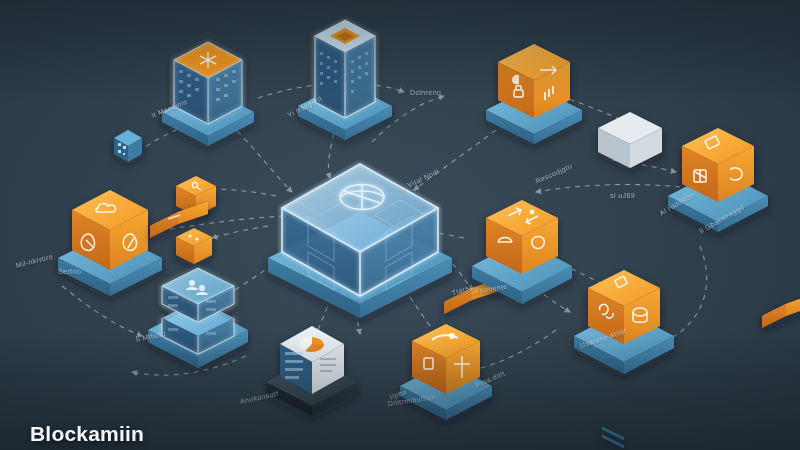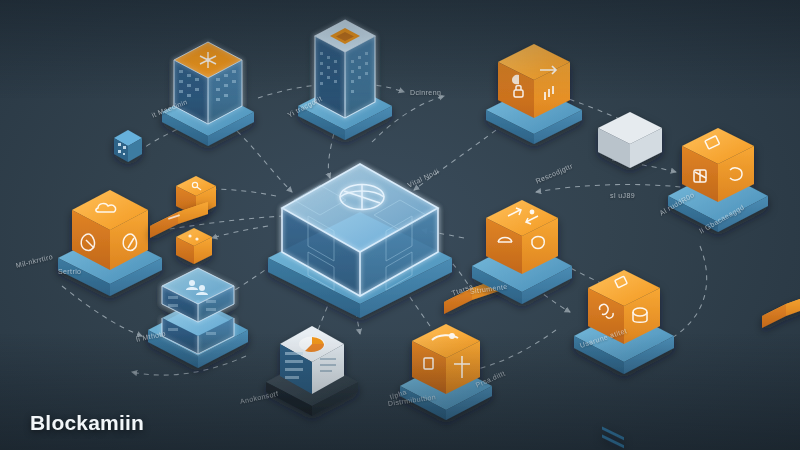--- a/index.html
+++ b/index.html
@@ -18,21 +18,21 @@
     background:linear-gradient(180deg, rgba(12,20,28,.35) 0%, rgba(0,0,0,0) 22%, rgba(0,0,0,0) 74%, rgba(10,16,22,.42) 100%);
     pointer-events:none;z-index:60;
   }
   .label{
     position:absolute;color:#e8eef3;white-space:nowrap;
     font-size:7px;letter-spacing:.4px;opacity:.62;
     text-shadow:0 1px 2px rgba(0,0,0,.6);
     font-family:"Liberation Sans",sans-serif;
   }
   .wordmark{
-    position:absolute;left:30px;top:411px;
+    position:absolute;left:30px;top:422px;
     color:#f2f6f9;font-size:21px;font-weight:bold;letter-spacing:.2px;
     text-shadow:0 2px 6px rgba(0,0,0,.55);
   }
   svg{display:block;overflow:visible;}
   .lines{position:absolute;left:0;top:0;width:800px;height:450px;z-index:5;}
   .nodes{position:absolute;left:0;top:0;width:800px;height:450px;z-index:10;}
   .labels{position:absolute;left:0;top:0;width:800px;height:450px;z-index:40;}
 </style>
 </head>
 <body>

